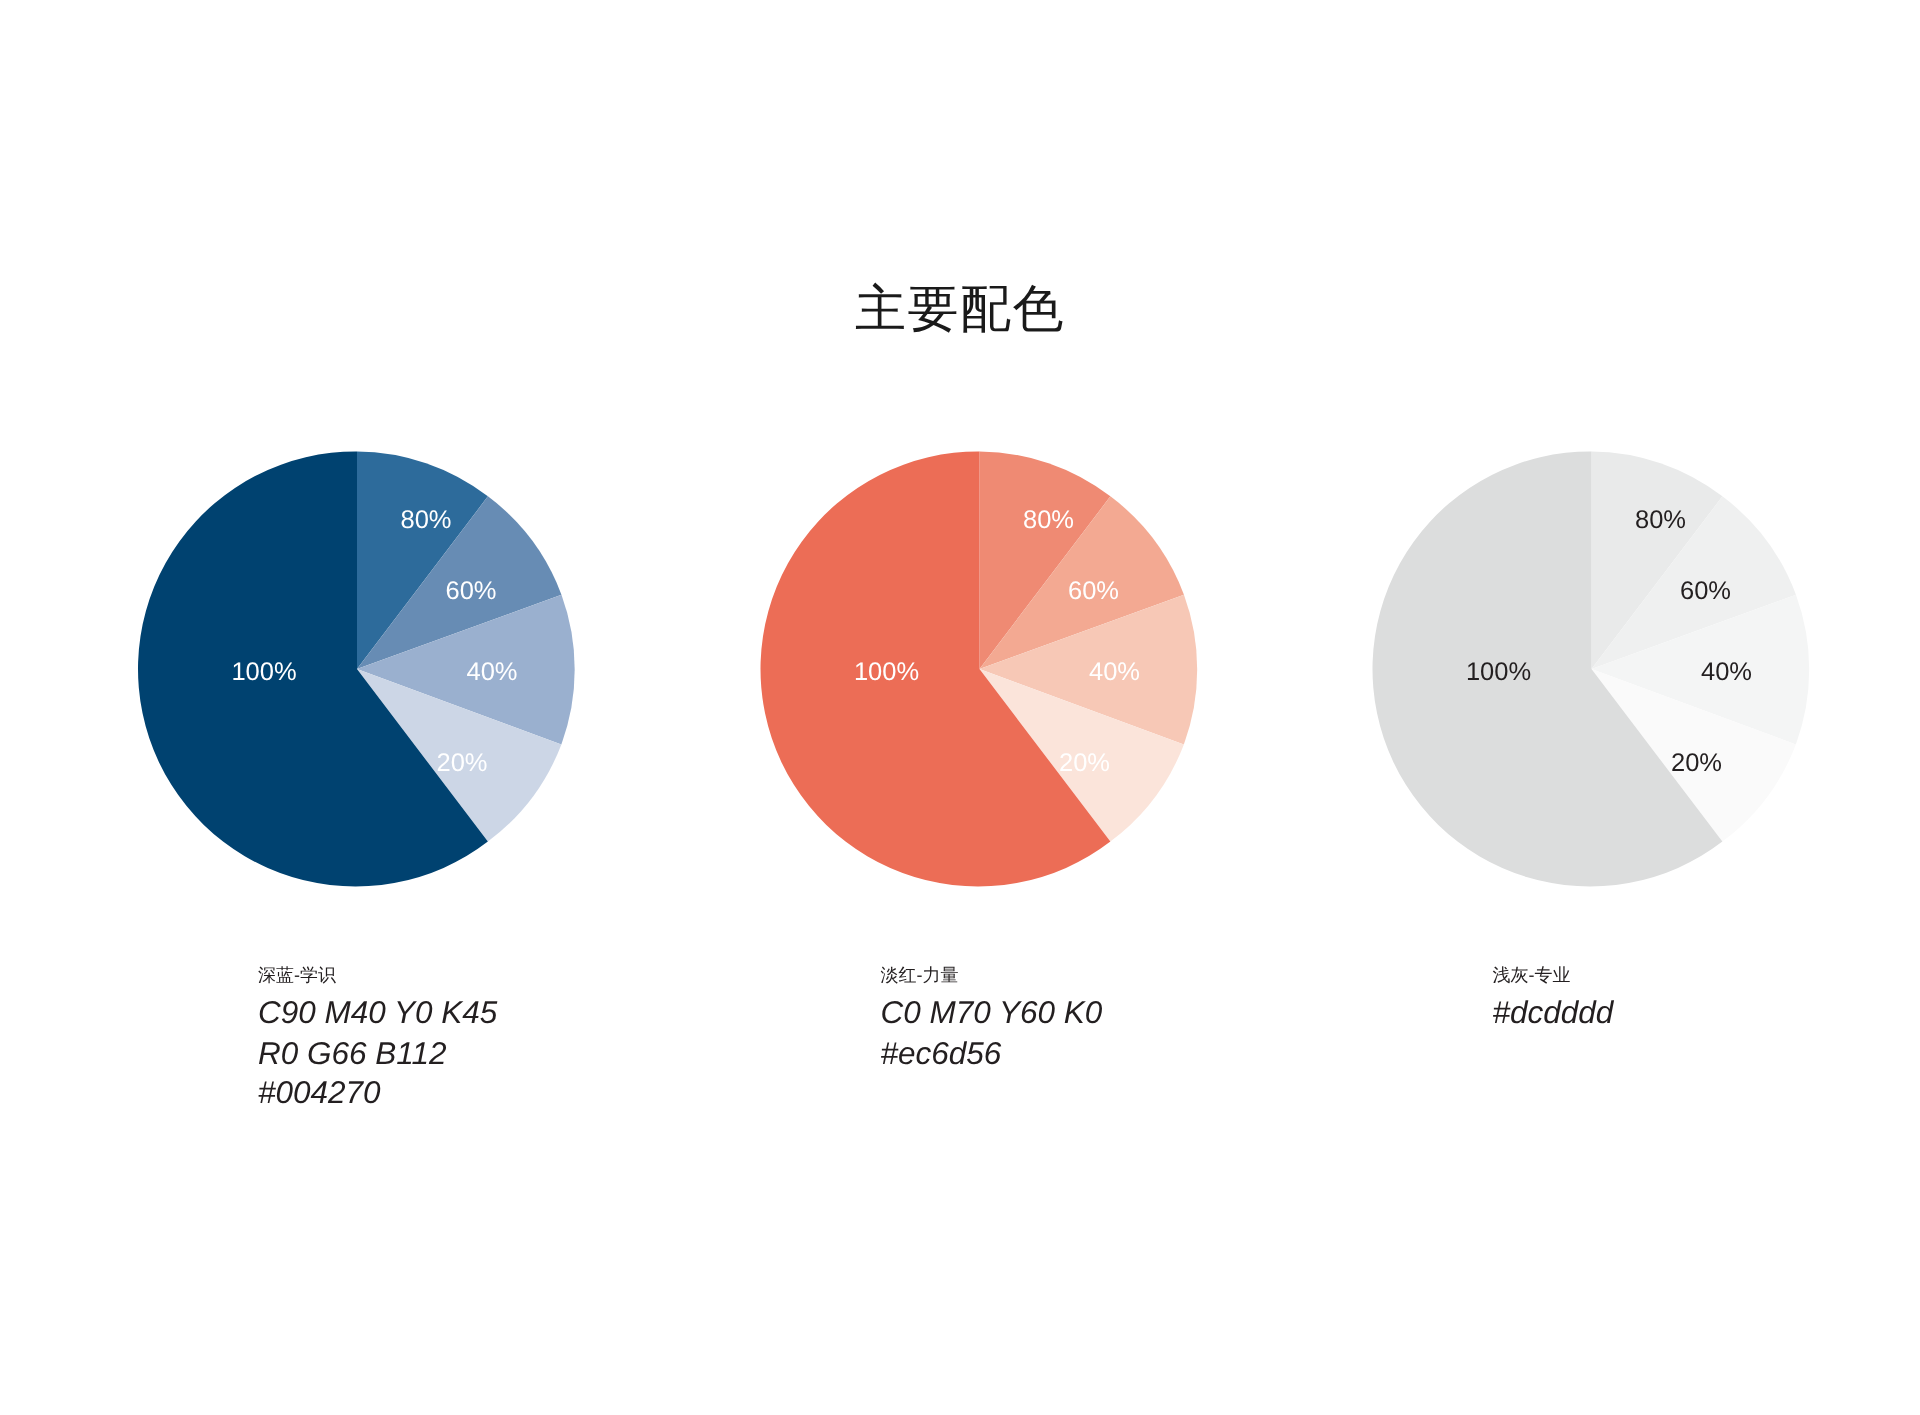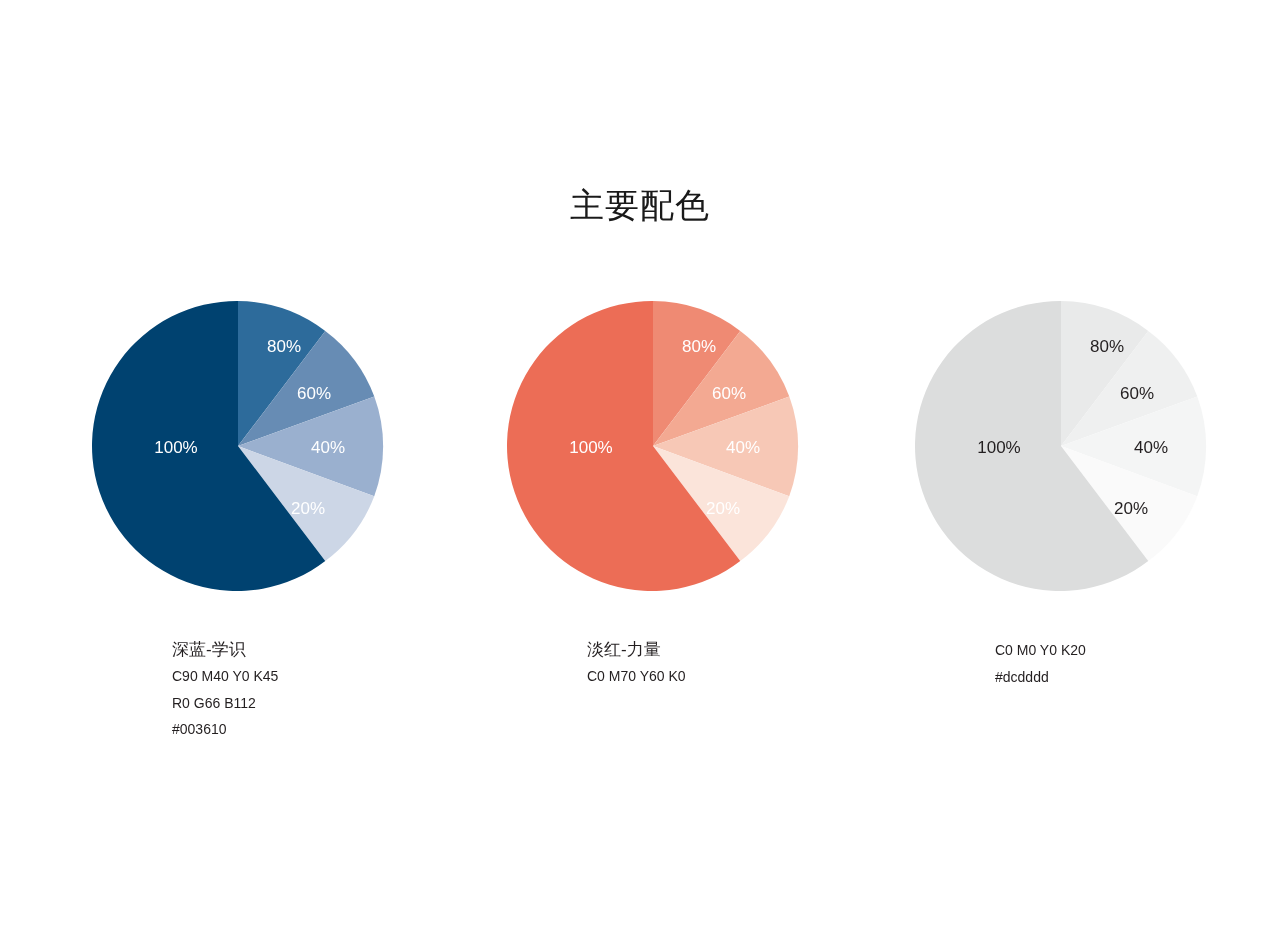--- a/index.html
+++ b/index.html
@@ -64,30 +64,31 @@
   .slice-label.light { fill: #ffffff; }
   .slice-label.dark  { fill: #231f20; }
 
   .swatch-meta {
     position: absolute;
     left: 145px;
     top: 337px;
     width: 280px;
   }
   .swatch-meta .name {
-    font-size: 17px;
+    font-size: 12px;
     line-height: 26px;
     color: #231f20;
     white-space: nowrap;
   }
   .swatch-meta .code {
-    font-size: 14px;
+    font-size: 21px;
     line-height: 26.5px;
     color: #231f20;
     white-space: nowrap;
+    font-style: italic;
   }
 </style>
 </head>
 <body>
 
 <h1 id="page-title">主要配色</h1>
 
 <div class="palette-row">
 
   <div class="palette-col c0">
@@ -106,21 +107,21 @@
           <text class="slice-label light" x="236" y="153" text-anchor="middle">40%</text>
           <text class="slice-label light" x="216" y="214" text-anchor="middle">20%</text>
           <text class="slice-label light" x="84" y="153" text-anchor="middle">100%</text>
         </g>
       </svg>
     </div>
     <div class="swatch-meta">
       <div class="name">深蓝-学识</div>
       <div class="code">C90 M40 Y0 K45</div>
       <div class="code">R0 G66 B112</div>
-      <div class="code">#003610</div>
+      <div class="code">#004270</div>
     </div>
   </div>
 
   <div class="palette-col c1">
     <div class="pie-wrap">
       <svg class="pie-svg" viewBox="0 0 292 292">
         <g>
           <path d="M146 146 L146 1 A145 145 0 0 1 233.27 30.91 Z" fill="#ef8a73"></path>
           <path d="M146 146 L233.27 30.91 A145 145 0 0 1 282.30 96.47 Z" fill="#f3a992"></path>
           <path d="M146 146 L282.30 96.47 A145 145 0 0 1 282.25 196.26 Z" fill="#f7c8b6"></path>
@@ -132,20 +133,21 @@
           <text class="slice-label light" x="222" y="99" text-anchor="middle">60%</text>
           <text class="slice-label light" x="236" y="153" text-anchor="middle">40%</text>
           <text class="slice-label light" x="216" y="214" text-anchor="middle">20%</text>
           <text class="slice-label light" x="84" y="153" text-anchor="middle">100%</text>
         </g>
       </svg>
     </div>
     <div class="swatch-meta">
       <div class="name">淡红-力量</div>
       <div class="code">C0 M70 Y60 K0</div>
+      <div class="code">#ec6d56</div>
     </div>
   </div>
 
   <div class="palette-col c2">
     <div class="pie-wrap">
       <svg class="pie-svg" viewBox="0 0 292 292">
         <g>
           <path d="M146 146 L146 1 A145 145 0 0 1 233.27 30.91 Z" fill="#e9eaea"></path>
           <path d="M146 146 L233.27 30.91 A145 145 0 0 1 282.30 96.47 Z" fill="#eff0f0"></path>
           <path d="M146 146 L282.30 96.47 A145 145 0 0 1 282.25 196.26 Z" fill="#f4f5f5"></path>
@@ -155,18 +157,18 @@
         <g>
           <text class="slice-label dark" x="192" y="52" text-anchor="middle">80%</text>
           <text class="slice-label dark" x="222" y="99" text-anchor="middle">60%</text>
           <text class="slice-label dark" x="236" y="153" text-anchor="middle">40%</text>
           <text class="slice-label dark" x="216" y="214" text-anchor="middle">20%</text>
           <text class="slice-label dark" x="84" y="153" text-anchor="middle">100%</text>
         </g>
       </svg>
     </div>
     <div class="swatch-meta">
-      <div class="code">C0 M0 Y0 K20</div>
+      <div class="name">浅灰-专业</div>
       <div class="code">#dcdddd</div>
     </div>
   </div>
 
 </div>
 
 </body></html>

